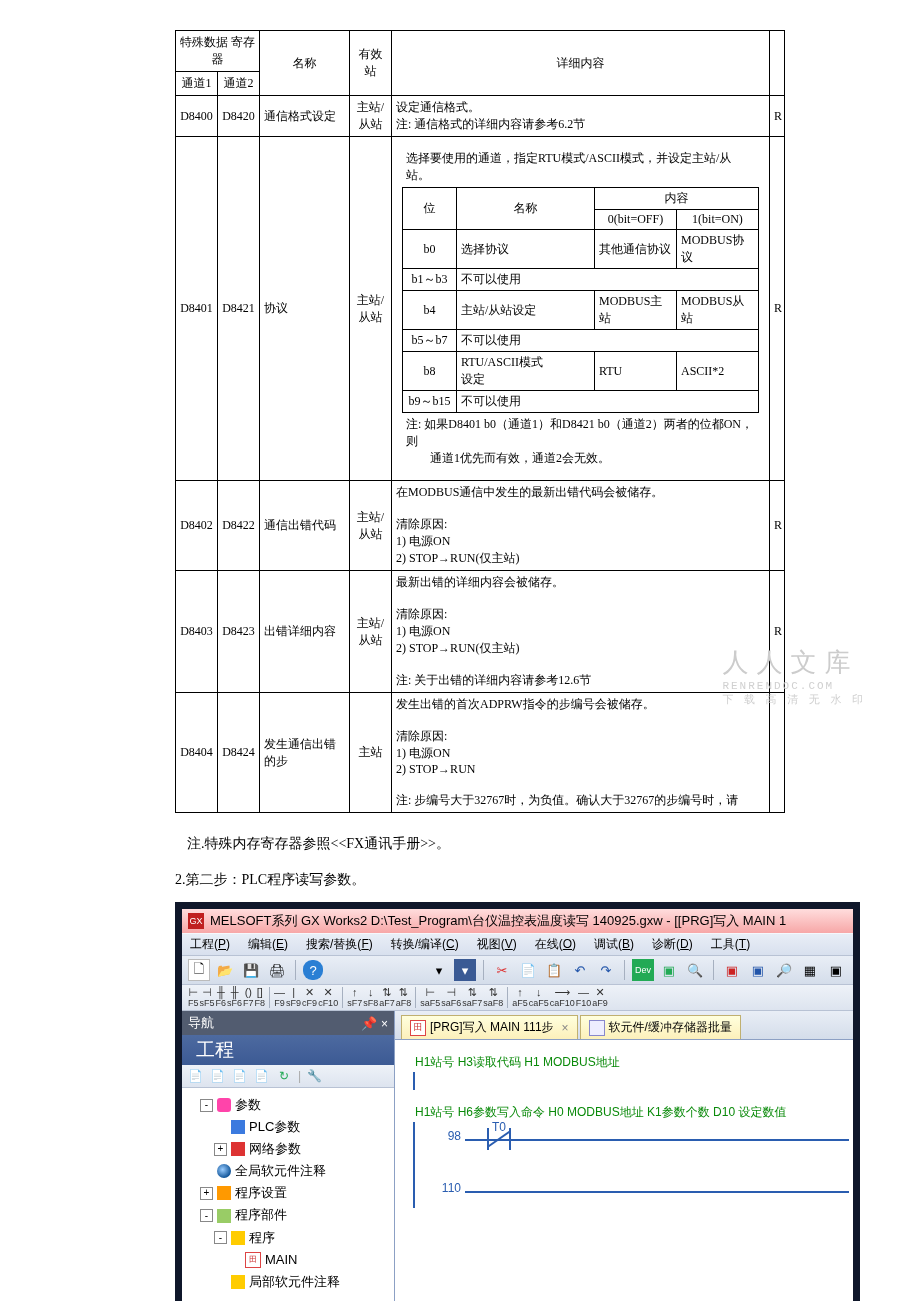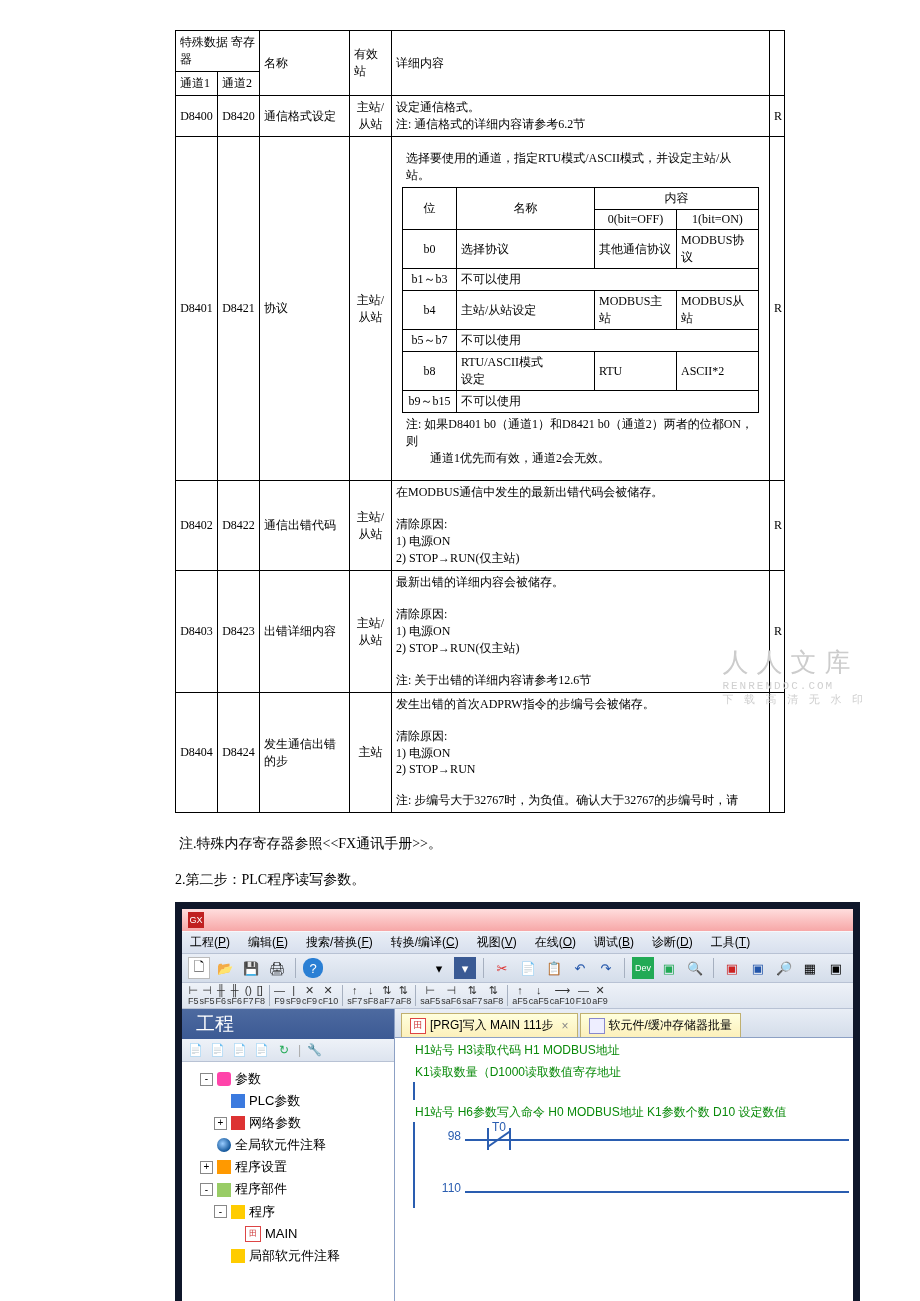--- a/index.html
+++ b/index.html
@@ -1,26 +1,26 @@
 <!DOCTYPE html>
 <html><head>
 <meta charset="utf-8">
 <style>
   body{margin:0;background:#fff;font-family:"SimSun","Songti SC",serif;font-size:14px;color:#000;width:920px}
   .page{padding:30px 60px 0 175px}
   
   .t1{border-collapse:collapse;font-size:12px;table-layout:fixed;width:610px}
   .t1 td,.t1 th{border:1px solid #000;padding:3px 4px;vertical-align:middle;font-weight:normal}
-  .t1 th{background:#fff;text-align:left}
+  .t1 th{background:#fff;text-align:center}
   .t1 .c{text-align:center}
   .t1 .l{text-align:left}
   .inner{border-collapse:collapse;width:100%;font-size:12px}
   .inner td,.inner th{border:1px solid #000;padding:2px 4px;font-weight:normal;text-align:center}
   .inner .l{text-align:left}
-  .note{margin:22px 0 0 4px}
+  .note{margin:22px 0 0 12px}
   .note2{margin:18px 0 10px 0}
   
   .shot{border:7px solid #0f172a;margin-top:13px;font-family:"MS PGothic","Microsoft YaHei",sans-serif;font-size:12px;user-select:none}
   .titlebar{background:linear-gradient(#fdd,#f7a7a7);padding:3px 6px;display:flex;align-items:center;gap:6px;color:#000;font-size:13px}
   .app-icon{width:16px;height:16px;background:#c02020;display:inline-flex;align-items:center;justify-content:center;color:#fff;font-size:9px}
   .menubar{background:linear-gradient(#e9eef6,#d8e0ee);padding:2px 8px;display:flex;gap:18px;border-top:1px solid #f5f8fc;border-bottom:1px solid #b8c2d4}
   .mb-item u{text-decoration:underline}
   .toolbar{background:linear-gradient(#e9eef6,#d4ddea);padding:3px 6px;display:flex;align-items:center;gap:4px;border-bottom:1px solid #b8c2d4}
   .tb-btn{width:20px;height:20px;display:inline-flex;align-items:center;justify-content:center;border:1px solid transparent;font-size:13px}
   .tb-btn.paper{background:#fff;border:1px solid #bbb}
@@ -48,21 +48,21 @@
   .ic.green{background:#9c6}
   .ic.yel{background:#fc0}
   .ic.globe{background:radial-gradient(circle at 40% 40%,#9cf,#159 70%);border-radius:50%}
   .content{flex:1;display:flex;flex-direction:column}
   .tabbar{background:linear-gradient(#e9eef6,#d4ddea);padding:4px 6px 0;display:flex;gap:2px;border-bottom:1px solid #8ca0c4}
   .tab{background:linear-gradient(#ffd,#fcf0bb);border:1px solid #c0b070;border-bottom:none;padding:3px 8px;display:flex;align-items:center;gap:4px;font-size:12px}
   .tab .lad{width:14px;height:14px;background:#fff;border:1px solid #d44;display:inline-flex;align-items:center;justify-content:center;color:#c33;font-size:9px}
   .tab .mem{width:14px;height:14px;background:#eef;border:1px solid #88c;display:inline-block}
   .tab .xx{color:#888;margin-left:4px}
   .ladder{flex:1;background:#fff;position:relative;overflow:hidden}
-  .cmt{color:#0a8a0a;font-size:12px;padding:4px 2px 1px 20px}
+  .cmt{color:#0a8a0a;font-size:12px;padding:14px 2px 1px 20px}
   .rung{position:relative;height:34px;border-top:0}
   .r-left{position:absolute;left:18px;top:0;bottom:0;border-left:2px solid #2a5db0}
   .r-num{position:absolute;left:36px;top:7px;color:#2a5db0;font-size:12px;text-align:right;width:30px}
   .r-line{position:absolute;left:70px;right:4px;top:17px;border-top:2px solid #2a5db0}
   .coil{position:absolute;top:0;width:40px;height:34px;left:84px}
   .coil::before,.coil::after{content:"";position:absolute;top:6px;bottom:6px;width:2px;background:#2a5db0}
   .coil::before{left:8px}
   .coil::after{right:8px}
   .coil.nc .slash{position:absolute;left:6px;right:6px;top:16px;border-top:2px solid #2a5db0;transform:rotate(-35deg);transform-origin:center}
   .coil-lbl{position:absolute;left:84px;top:-2px;width:40px;text-align:center;color:#2a5db0;font-size:12px}
@@ -219,20 +219,21 @@
   </tr>
 </tbody>
     </table>
 
 <p class="note">注.特殊内存寄存器参照&lt;&lt;FX通讯手册&gt;&gt;。</p>
 <p class="note2">2.第二步：PLC程序读写参数。</p>
 
 <div class="shot">
   <div class="titlebar">
     <span class="app-icon">GX</span>
+    <span>MELSOFT系列 GX Works2 D:\Test_Program\台仪温控表温度读写 140925.gxw - [[PRG]写入 MAIN 1</span>
   </div>
   <div class="menubar" id="menubar">
         <span class="mb-item">工程(<u>P</u>)</span>
         <span class="mb-item">编辑(<u>E</u>)</span>
         <span class="mb-item">搜索/替换(<u>F</u>)</span>
         <span class="mb-item">转换/编译(<u>C</u>)</span>
         <span class="mb-item">视图(<u>V</u>)</span>
         <span class="mb-item">在线(<u>O</u>)</span>
         <span class="mb-item">调试(<u>B</u>)</span>
         <span class="mb-item">诊断(<u>D</u>)</span>
@@ -358,20 +359,24 @@
           <div class="sym">—</div>
           <div>F10</div>
         </div>
         <div class="fk">
           <div class="sym">✕</div>
           <div>aF9</div>
         </div>
       </div>
   <div class="main">
     <div class="nav">
+      <div class="nav-head">
+        <span>导航</span>
+        <span><span>📌</span> <span class="x">×</span></span>
+      </div>
       <div class="nav-sub">工程</div>
       <div class="nav-t2">
         <span class="mini">📄</span>
         <span class="mini" style="color:#3ad">📄</span>
         <span class="mini" style="color:#888">📄</span>
         <span class="mini" style="color:#3ad">📄</span>
         <span class="mini" style="color:#2a5">↻</span>
         <span style="color:#aaa">|</span>
         <span class="mini">🔧</span>
       </div>
@@ -456,21 +461,20 @@
               <span>[PRG]写入 MAIN 111步</span>
               <span class="xx">×</span>
             </div>
         <div class="tab">
               <span class="mem"></span>
               <span>软元件/缓冲存储器批量</span>
             </div>
       </div>
       <div class="ladder">
         <div class="cmt">H1站号 H3读取代码 H1 MODBUS地址</div>
-        <div class="cmt">K1读取数量（D1000读取数值寄存地址</div>
         <div class="rung" style="height:18px">
               <div class="r-left"></div>
             </div>
         <div class="cmt">H1站号 H6参数写入命令 H0 MODBUS地址 K1参数个数 D10 设定数值</div>
         <div class="rung">
               <div class="r-left"></div>
               <div class="r-num">98</div>
               <div class="coil-lbl">T0</div>
               <div class="r-line"></div>
               <div class="coil nc">

